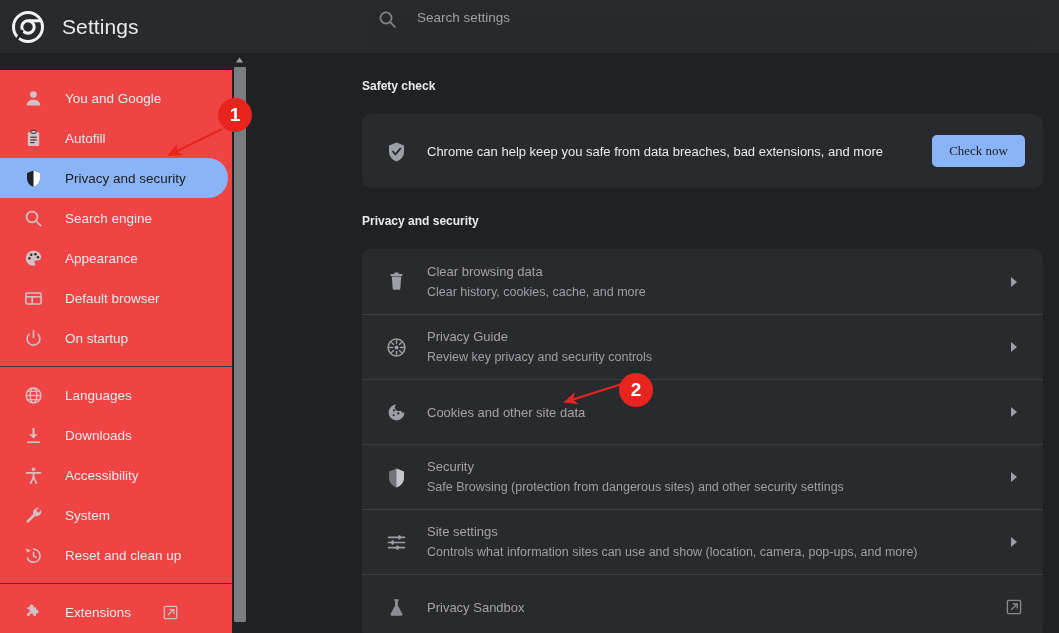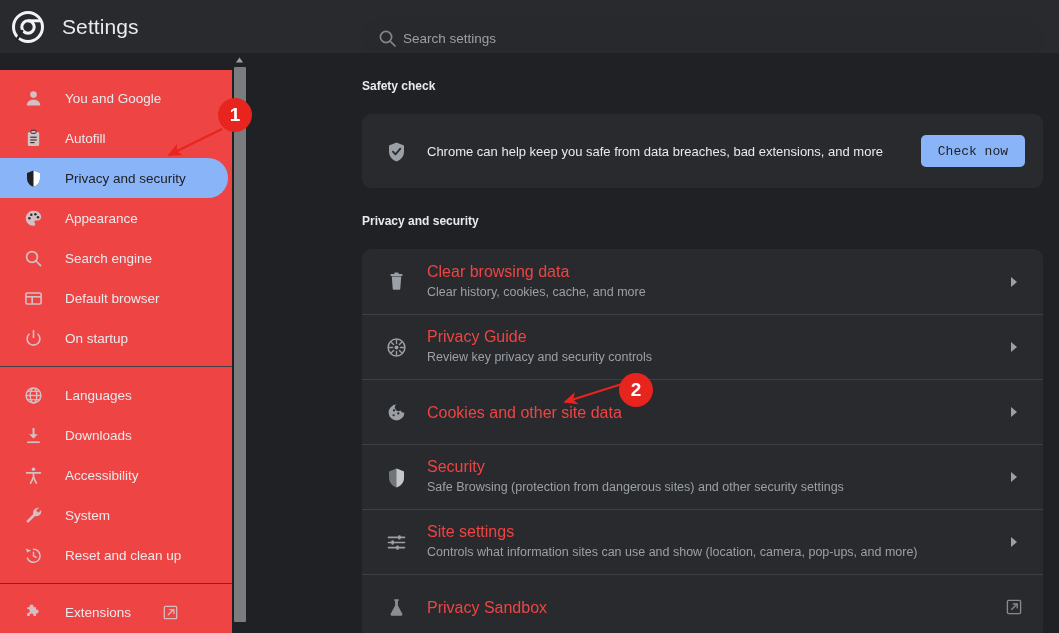--- a/index.html
+++ b/index.html
@@ -39,28 +39,28 @@
   .chrome-logo { width: 32px; height: 32px; display: block; }
   .brand-title {
     font-size: 21px;
     color: #e8eaed;
     font-weight: 400;
     letter-spacing: .1px;
   }
 
   .searchwrap {
     position: absolute;
-    left: 362px; top: 18px;
+    left: 362px; top: 10px;
     width: 682px; height: 41px;
     background: #28292c;
     border-radius: 21px;
     display: flex;
-    align-items: center;
+    align-items: flex-start;
     padding: 0 16px;
-    gap: 6px;
+    gap: 20px;
   }
   .search-icon { width: 19px; height: 19px; flex: none; opacity: .78; }
   .search-input {
     flex: 1;
     background: transparent;
     border: none;
     outline: none;
     color: #e8eaed;
     font-family: "Liberation Sans", sans-serif;
     font-size: 13.5px;
@@ -161,42 +161,42 @@
     color: #e8eaed;
     font-size: 13px;
   }
   .btn-primary {
     background: #8ab4f8;
     color: #202124;
     border: none;
     border-radius: 5px;
     height: 32px;
     padding: 0 17px;
-    font-family: Liberation Mono, monospace;
+    font-family: Liberation Serif, serif;
     font-size: 13px;
     cursor: pointer;
     white-space: nowrap;
   }
 
   .list-row {
     display: flex;
     align-items: center;
     min-height: 65px;
     padding: 12px 18px 12px 24px;
     gap: 20px;
     cursor: pointer;
     border-top: 1px solid #3c4043;
   }
   .list-row:first-child { border-top: none; }
   .row-icon { width: 21px; height: 21px; flex: none; }
   .row-icon svg { display: block; width: 21px; height: 21px; }
   .row-body { flex: 1; min-width: 0; }
   .row-title {
-    color: #ef4444;
-    font-size: 16px;
+    color: #a3a3a3;
+    font-size: 13px;
     line-height: 19px;
   }
   .row-sub {
     color: #9aa0a6;
     font-size: 12.5px;
     line-height: 19px;
     margin-top: 2px;
   }
   .row-end { width: 22px; flex: none; display: flex; justify-content: center; align-items: center; }
   .chev { width: 0; height: 0; border-left: 6px solid #9aa0a6; border-top: 5px solid transparent; border-bottom: 5px solid transparent; }
@@ -289,38 +289,38 @@
               <path d="M9.5 1.4 16 4.1v5.1c0 4.2-2.8 7.6-6.5 8.6C5.8 16.8 3 13.4 3 9.2V4.1z" fill="#202124"></path>
               <path d="M9.5 1.4 16 4.1v5.1c0 4.2-2.8 7.6-6.5 8.6z" fill="#ffffff"></path>
             </svg>
         </span>
         <span class="nav-label">Privacy and security</span>
       </div>
 
       <div class="nav-item">
         <span class="nav-icon">
           <svg viewBox="0 0 19 19">
+              <circle cx="8" cy="8" r="5.4" fill="none" stroke="#cfd2d6" stroke-width="1.7"></circle>
+              <line x1="12" y1="12" x2="16.6" y2="16.6" stroke="#cfd2d6" stroke-width="1.7" stroke-linecap="round"></line>
+            </svg>
+        </span>
+        <span class="nav-label">Search engine</span>
+      </div>
+
+      <div class="nav-item">
+        <span class="nav-icon">
+          <svg viewBox="0 0 19 19">
               <path d="M9.5 1.8c-4.3 0-7.7 3.3-7.7 7.5 0 4.2 3.4 7.5 7.7 7.5 1 0 1.7-.7 1.7-1.6 0-.5-.2-.8-.5-1.1-.3-.3-.4-.6-.4-1 0-.9.7-1.6 1.7-1.6h1.6c2 0 3.6-1.6 3.6-3.5 0-3.4-3.5-6.2-7.7-6.2z" fill="#cfd2d6"></path>
               <circle cx="5.4" cy="9.3" r="1.25" fill="#202124"></circle>
               <circle cx="7.3" cy="5.8" r="1.25" fill="#202124"></circle>
               <circle cx="11.4" cy="5.3" r="1.25" fill="#202124"></circle>
               <circle cx="14" cy="8.3" r="1.25" fill="#202124"></circle>
             </svg>
         </span>
         <span class="nav-label">Appearance</span>
-      </div>
-
-      <div class="nav-item">
-        <span class="nav-icon">
-          <svg viewBox="0 0 19 19">
-              <circle cx="8" cy="8" r="5.4" fill="none" stroke="#cfd2d6" stroke-width="1.7"></circle>
-              <line x1="12" y1="12" x2="16.6" y2="16.6" stroke="#cfd2d6" stroke-width="1.7" stroke-linecap="round"></line>
-            </svg>
-        </span>
-        <span class="nav-label">Search engine</span>
       </div>
 
       <div class="nav-item">
         <span class="nav-icon">
           <svg viewBox="0 0 19 19">
               <rect x="1.9" y="4" width="15.2" height="11" rx="1.4" fill="none" stroke="#cfd2d6" stroke-width="1.6"></rect>
               <line x1="1.9" y1="7.8" x2="17.1" y2="7.8" stroke="#cfd2d6" stroke-width="1.6"></line>
               <line x1="8.2" y1="7.8" x2="8.2" y2="15" stroke="#cfd2d6" stroke-width="1.6"></line>
             </svg>
         </span>

